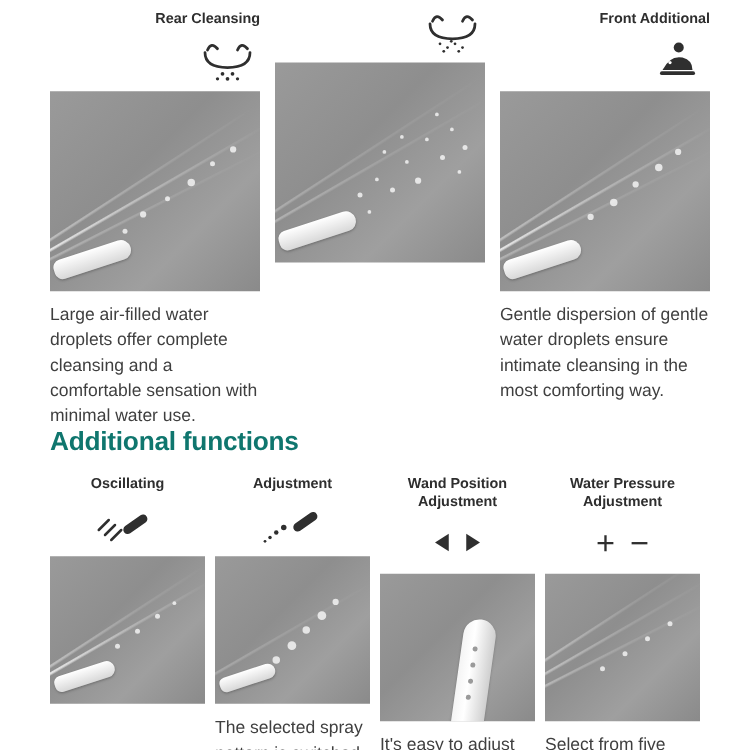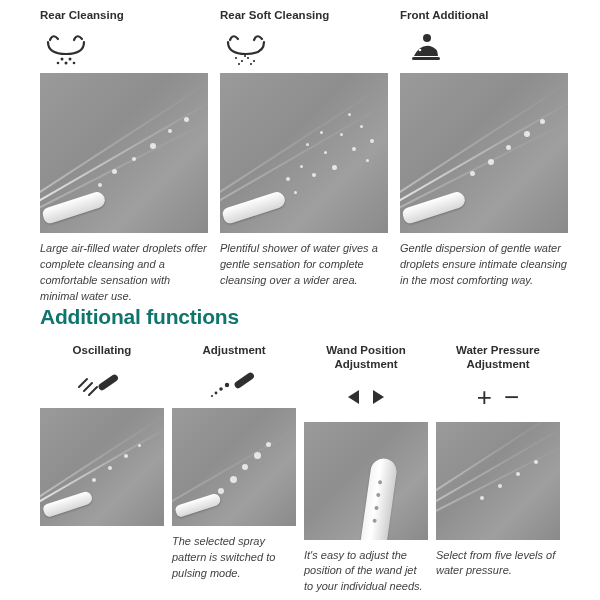--- a/index.html
+++ b/index.html
@@ -30,21 +30,21 @@
 
   .row {
     display: flex;
     gap: 12px;
   }
 
   .col {
     width: 168px;
     display: flex;
     flex-direction: column;
-    align-items: flex-start;
+    align-items: flex-end;
   }
 
   .col-title {
     font-size: 11.5px;
     font-weight: bold;
     color: #2e2e2e;
     text-align: center;
     line-height: 1.25;
     margin-top: 8px;
     min-height: 15px;
@@ -123,27 +123,26 @@
   .nozzle-holes i {
     display: block;
     width: 4px;
     height: 4px;
     border-radius: 50%;
     background: #9a9a9a;
     margin-bottom: 9px;
   }
 
   .caption {
-    font-size: 11px;
+    font-size: 14px;
     line-height: 1.45;
     color: #3f3f3f;
     margin-top: 8px;
     width: 168px;
     text-align: left;
-    font-style: italic;
   }
 
   
   .section-heading {
     font-size: 21px;
     font-weight: bold;
     color: #0f766e;
     padding: 0 40px;
     margin-bottom: 6px;
     letter-spacing: -0.2px;
@@ -224,21 +223,20 @@
           <div class="droplet" style="left:110px;top:70px;width:6px;height:6px;"></div>
           <div class="droplet" style="left:128px;top:56px;width:4px;height:4px;"></div>
           <div class="droplet" style="left:144px;top:44px;width:5px;height:5px;"></div>
           <div class="droplet" style="left:58px;top:110px;width:4px;height:4px;"></div>
           <div class="nozzle"></div>
         </div>
         <div class="caption">Large air-filled water droplets offer complete cleansing and a comfortable sensation with minimal water use.</div>
       </div>
 
       <div class="col">
-        <div class="col-title">Rear Soft Cleansing</div>
         <div class="icon-box">
           <svg width="52" height="36" viewBox="0 0 52 36">
             <path d="M10 10 Q13 3 18 9" stroke="#2f2f2f" stroke-width="2.2" fill="none" stroke-linecap="round"></path>
             <path d="M34 10 Q37 3 42 9" stroke="#2f2f2f" stroke-width="2.2" fill="none" stroke-linecap="round"></path>
             <path d="M8 12 Q8 24 26 24 Q44 24 44 12" stroke="#2f2f2f" stroke-width="2.2" fill="none" stroke-linecap="round"></path>
             <circle cx="16" cy="28" r="1.1" fill="#2f2f2f"></circle>
             <circle cx="22" cy="31" r="1.1" fill="#2f2f2f"></circle>
             <circle cx="28" cy="28" r="1.1" fill="#2f2f2f"></circle>
             <circle cx="34" cy="31" r="1.1" fill="#2f2f2f"></circle>
             <circle cx="19" cy="34" r="1.1" fill="#2f2f2f"></circle>
@@ -258,21 +256,20 @@
           <div class="droplet" style="left:132px;top:74px;width:4px;height:4px;"></div>
           <div class="droplet" style="left:140px;top:52px;width:3px;height:3px;"></div>
           <div class="droplet" style="left:150px;top:66px;width:4px;height:4px;"></div>
           <div class="droplet" style="left:100px;top:58px;width:3px;height:3px;"></div>
           <div class="droplet" style="left:86px;top:70px;width:3px;height:3px;"></div>
           <div class="droplet" style="left:128px;top:40px;width:3px;height:3px;"></div>
           <div class="droplet" style="left:146px;top:86px;width:3px;height:3px;"></div>
           <div class="droplet" style="left:74px;top:118px;width:3px;height:3px;"></div>
           <div class="nozzle"></div>
         </div>
-        <div class="caption">Plentiful shower of water gives a gentle sensation for complete cleansing over a wider area.</div>
       </div>
 
       <div class="col">
         <div class="col-title">Front Additional</div>
         <div class="icon-box">
           <svg width="52" height="36" viewBox="0 0 52 36">
             <circle cx="27" cy="8" r="4" fill="#2f2f2f"></circle>
             <path d="M14 26 Q20 14 30 16 Q38 18 38 26 Z" fill="#2f2f2f"></path>
             <rect x="12" y="27" width="28" height="3" rx="1.5" fill="#2f2f2f"></rect>
             <circle cx="20" cy="20" r="1.3" fill="#ffffff"></circle>

